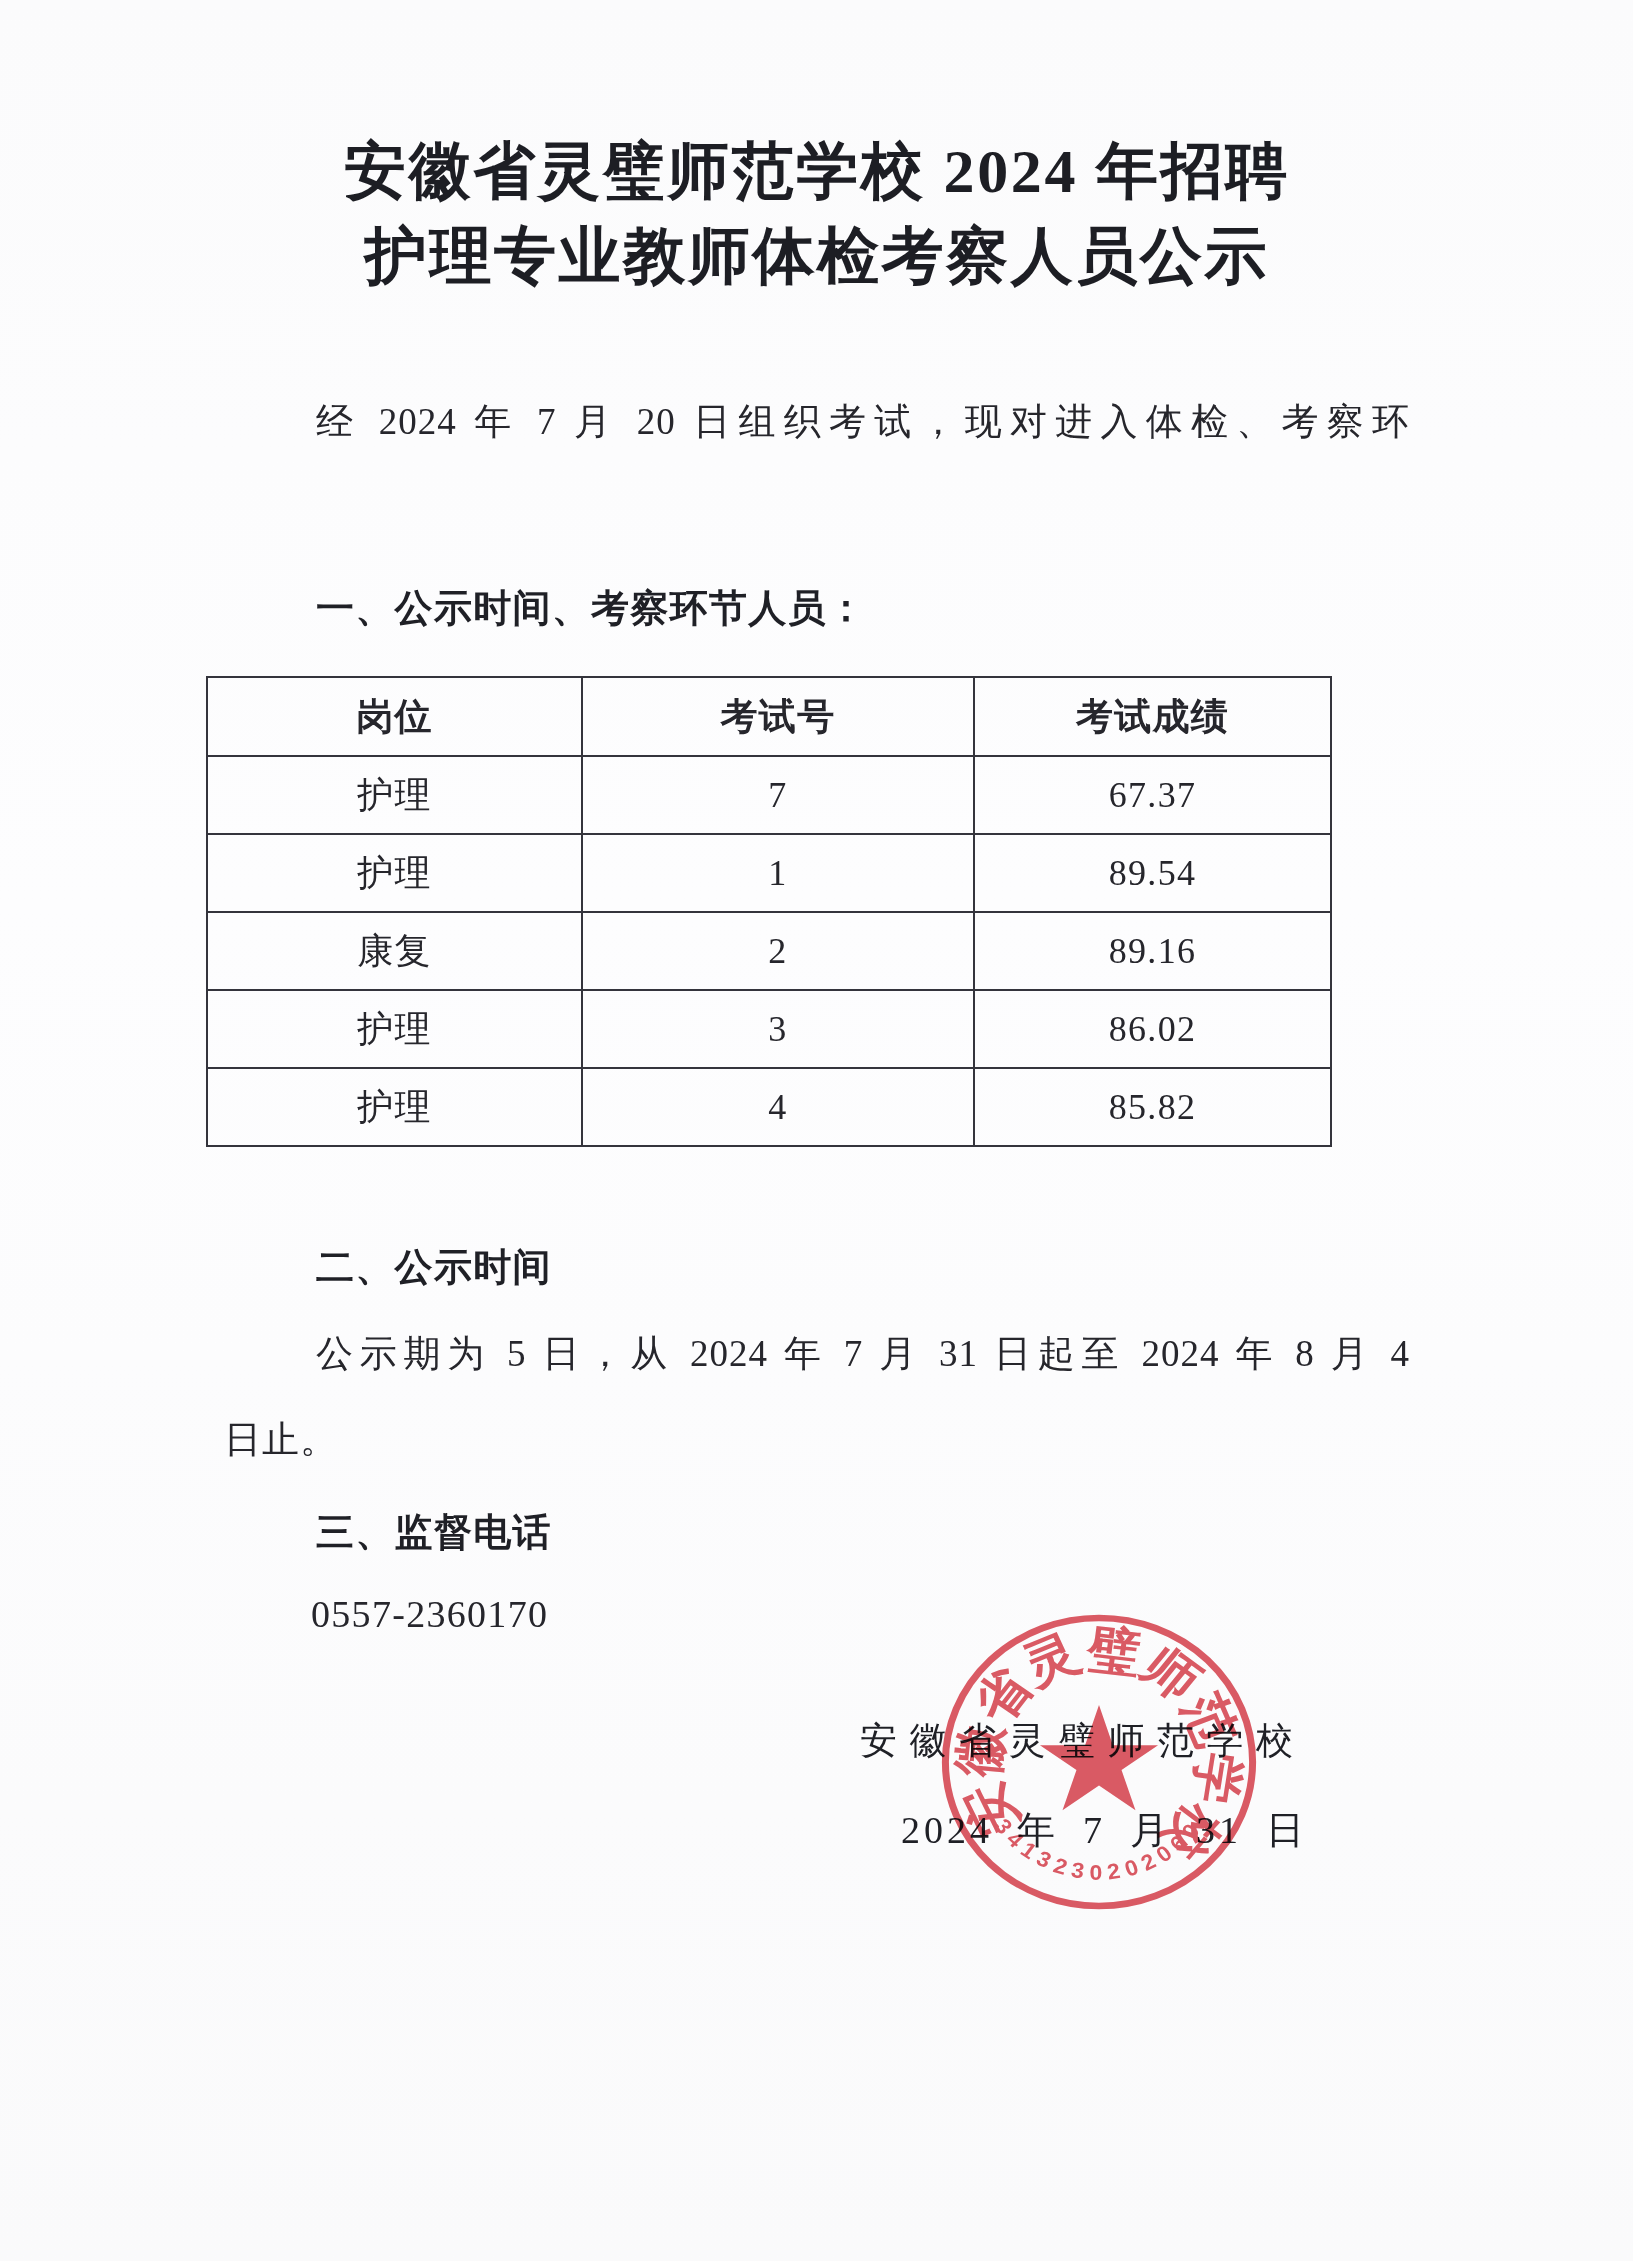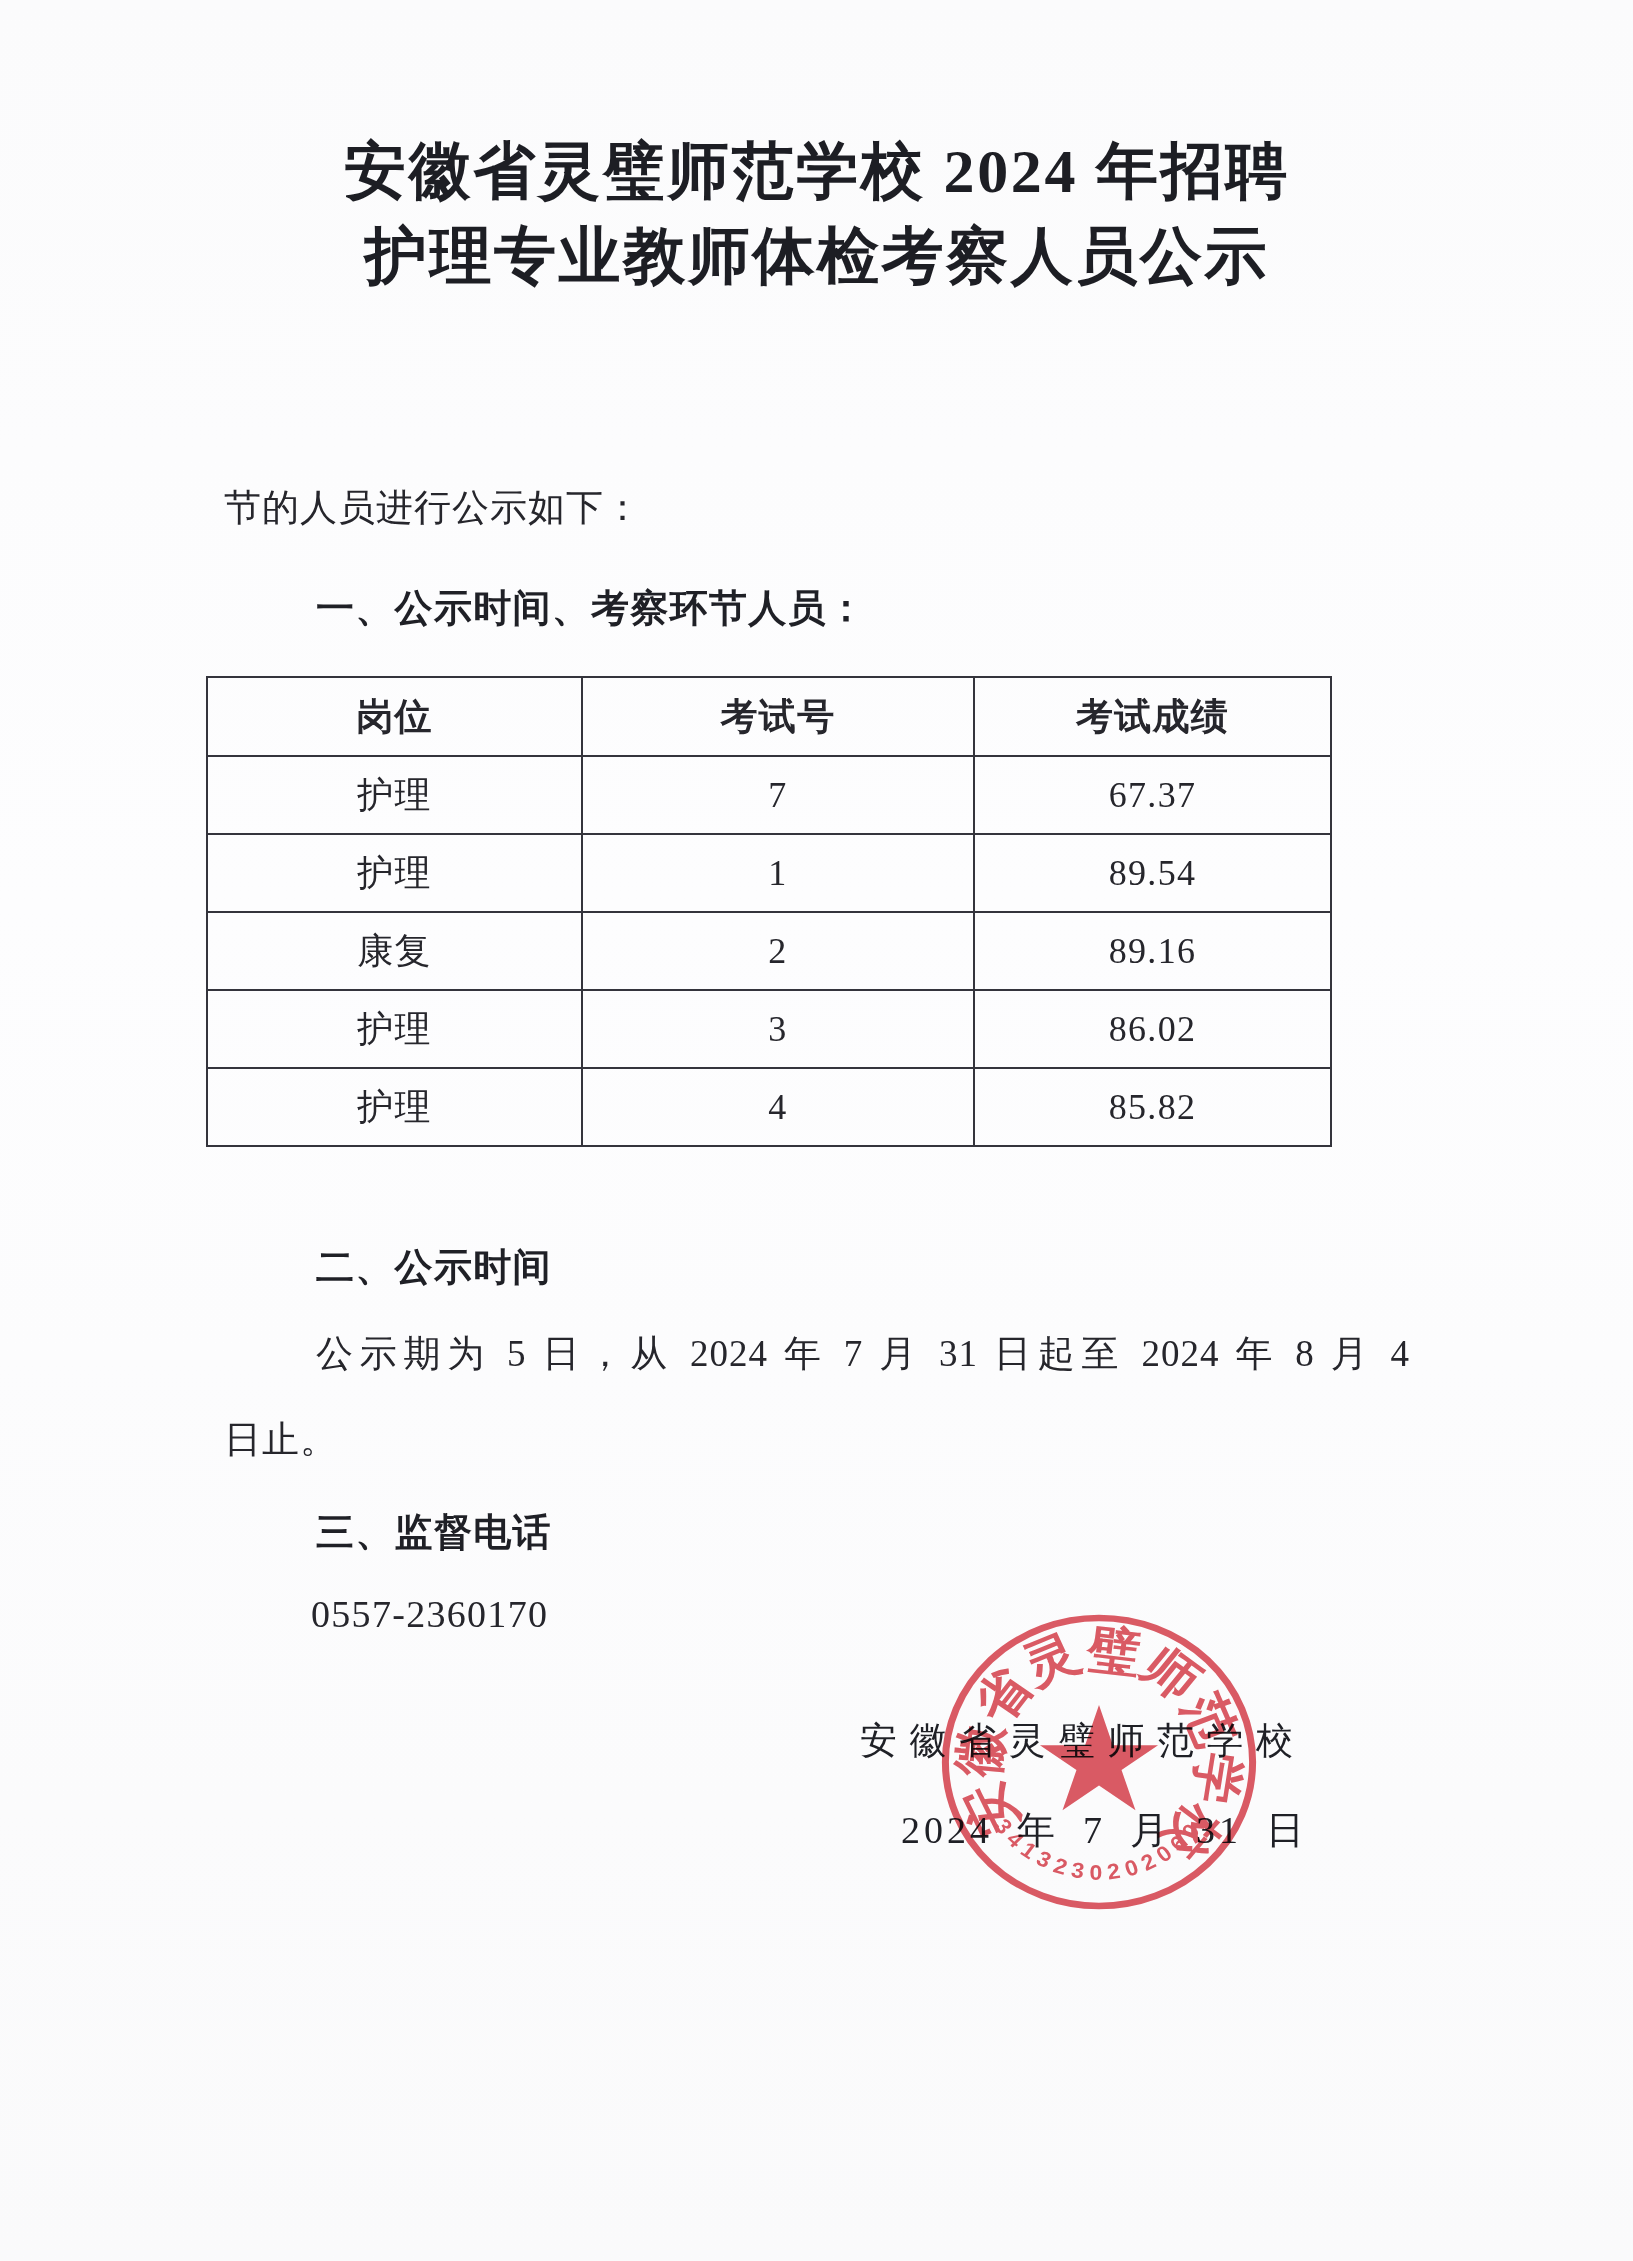--- a/index.html
+++ b/index.html
@@ -88,21 +88,21 @@
 </head>
 <body>
 
 <div class="page">
 
   <div class="abs doc-title">
     <div>安徽省灵璧师范学校 2024 年招聘</div>
     <div>护理专业教师体检考察人员公示</div>
   </div>
 
-  <div class="abs bodyline" style="top:483px;">节的人员进行公示如下：</div>
+  <div class="abs bodyline just indent" style="top:397px;">经 2024 年 7 月 20 日组织考试，现对进入体检、考察环</div>
 
   <div class="abs heading" style="top:583px;">一、公示时间、考察环节人员：</div>
 
   <table class="score">
     <colgroup>
       <col style="width:375px">
       <col style="width:392px">
       <col style="width:357px">
     </colgroup>
     <thead>

